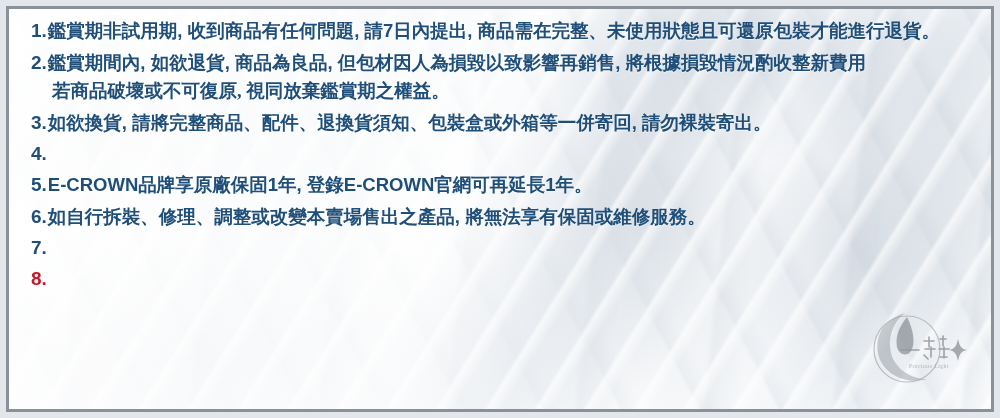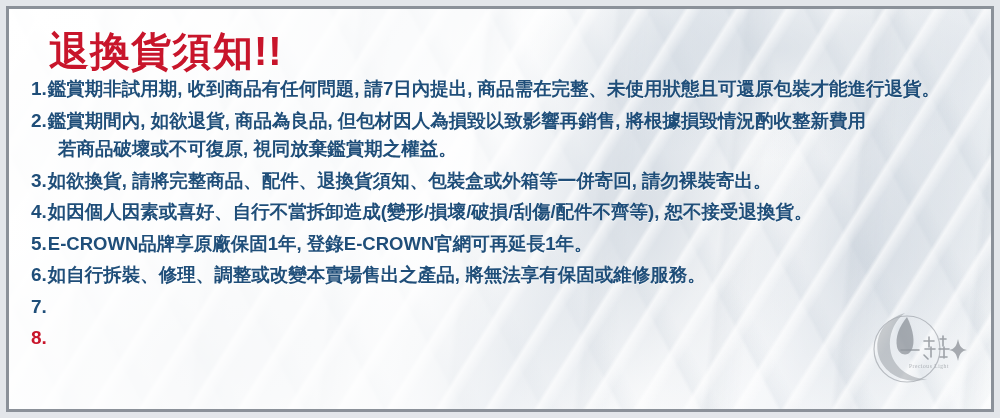--- a/index.html
+++ b/index.html
@@ -60,21 +60,21 @@
     display:flex;align-items:baseline;
     color:#1F4E79;
     font-size:18.5px;
     font-weight:600;
     line-height:1.0;
     margin-bottom:12px;
     white-space:nowrap;
     text-shadow:0 1px 0 rgba(255,255,255,.55);
   }
   .row.red{color:#C8152B;font-weight:bold;}
-  .row.cont{margin-left:26px;margin-top:-2px;}
+  .row.cont{margin-left:20px;margin-top:-2px;font-family:Liberation Serif, serif;}
   .num{
     font-weight:bold;
     font-size:19px;
     margin-right:1px;
     font-family:"Liberation Sans","DejaVu Sans",sans-serif;
   }
   .txt{font-weight:600;}
   .row.red .txt{font-weight:bold;}
 
   
@@ -87,21 +87,20 @@
 </style>
 </head>
 <body>
 
 <div id="banner">
   <div class="frame">
     <div class="marble"></div>
     <div class="veil"></div>
 
     <div class="content">
-      <div class="title">退換貨須知!!</div>
 
       <ul class="list">
 
         <li class="row">
           <span class="num">1.</span>
           <span class="txt">鑑賞期非試用期, 收到商品有任何問題, 請7日內提出, 商品需在完整、未使用狀態且可還原包裝才能進行退貨。</span>
         </li>
 
         <li class="row">
           <span class="num">2.</span>
@@ -113,21 +112,20 @@
           <span class="txt">若商品破壞或不可復原, 視同放棄鑑賞期之權益。</span>
         </li>
 
         <li class="row">
           <span class="num">3.</span>
           <span class="txt">如欲換貨, 請將完整商品、配件、退換貨須知、包裝盒或外箱等一併寄回, 請勿裸裝寄出。</span>
         </li>
 
         <li class="row">
           <span class="num">4.</span>
-          <span class="txt">如因個人因素或喜好、自行不當拆卸造成(變形/損壞/破損/刮傷/配件不齊等), 恕不接受退換貨。</span>
         </li>
 
         <li class="row">
           <span class="num">5.</span>
           <span class="txt">E-CROWN品牌享原廠保固1年, 登錄E-CROWN官網可再延長1年。</span>
         </li>
 
         <li class="row">
           <span class="num">6.</span>
           <span class="txt">如自行拆裝、修理、調整或改變本賣場售出之產品, 將無法享有保固或維修服務。</span>

